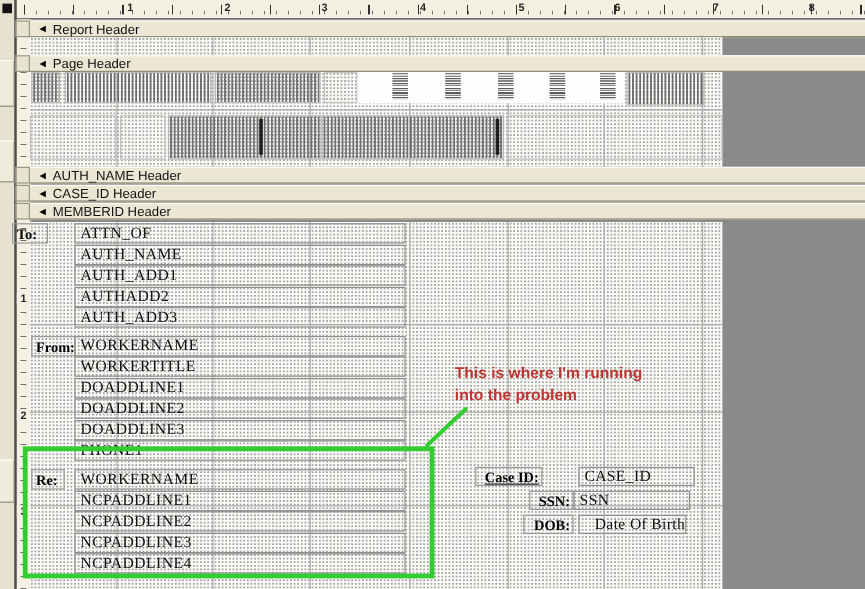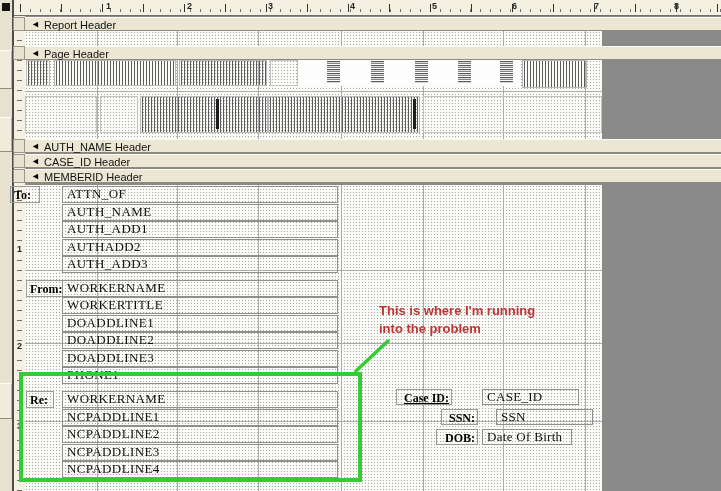--- a/index.html
+++ b/index.html
@@ -179,23 +179,23 @@
   <div class="lblbox" style="left:26px;top:391px;width:28px;height:17px;">Re:</div>
   <div class="fieldbox" style="top:391px">WORKERNAME</div>
   <div class="fieldbox" style="top:409px">NCPADDLINE1</div>
   <div class="fieldbox" style="top:426px">NCPADDLINE2</div>
   <div class="fieldbox" style="top:444px">NCPADDLINE3</div>
   <div class="fieldbox" style="top:461px">NCPADDLINE4</div>
 
   <div class="lblbox rlbl" style="left:396px;top:389px;width:56px;height:16px;text-decoration:underline;">Case ID:</div>
   <div class="valbox" style="left:482px;top:389px;width:97px;height:16px;">CASE_ID</div>
   <div class="lblbox rlbl" style="left:441px;top:409px;width:37px;height:16px;">SSN:</div>
-  <div class="valbox" style="left:496px;top:409px;width:97px;height:16px;">SSN</div>
+  <div class="valbox" style="left:478px;top:409px;width:97px;height:16px;">SSN</div>
   <div class="lblbox rlbl" style="left:436px;top:429px;width:42px;height:16px;">DOB:</div>
-  <div class="valbox" style="left:482px;top:429px;width:90px;height:16px;">Date Of Birth</div>
+  <div class="valbox" style="left:482px;top:429px;width:90px;height:16px;text-align:right;">Date Of Birth</div>
 
   <div class="greenrect"></div>
   <svg class="annsvg">
     <line x1="388" y1="341" x2="356" y2="371" stroke="#33cc33" stroke-width="3.5" stroke-linecap="round"></line>
   </svg>
   <div class="redtext">
     <div>This is where I'm running</div>
     <div>into the problem</div>
   </div>
 

